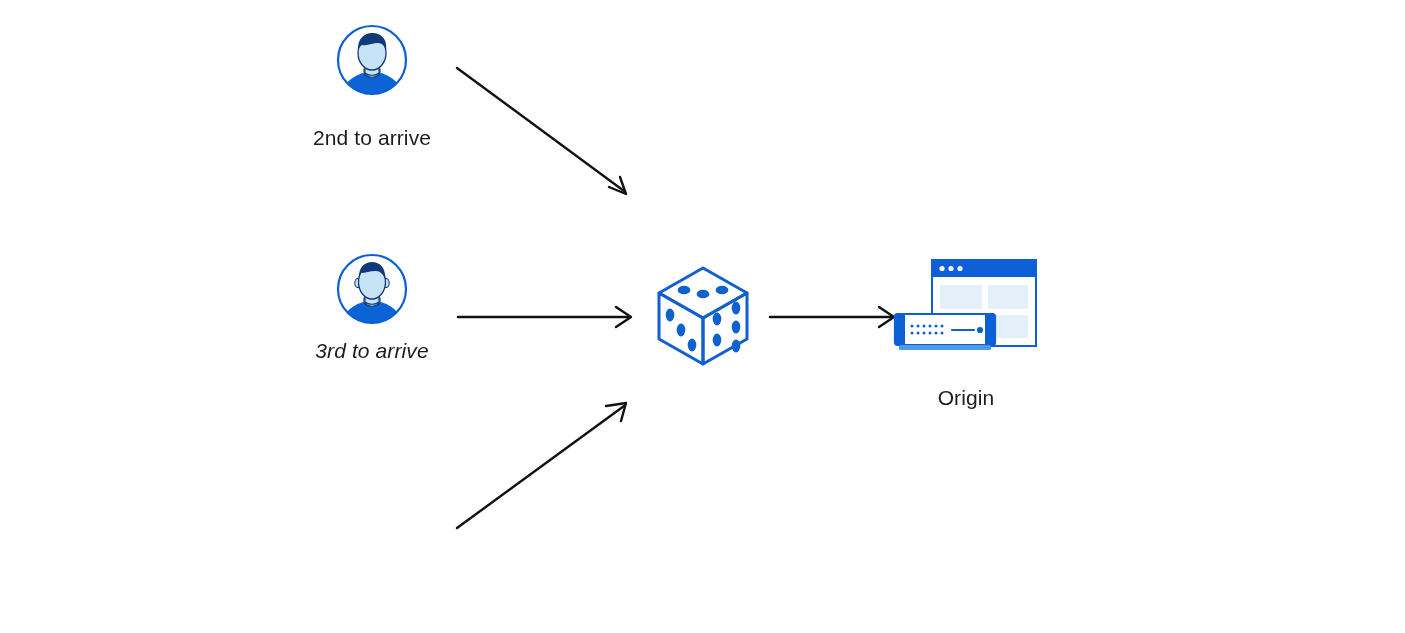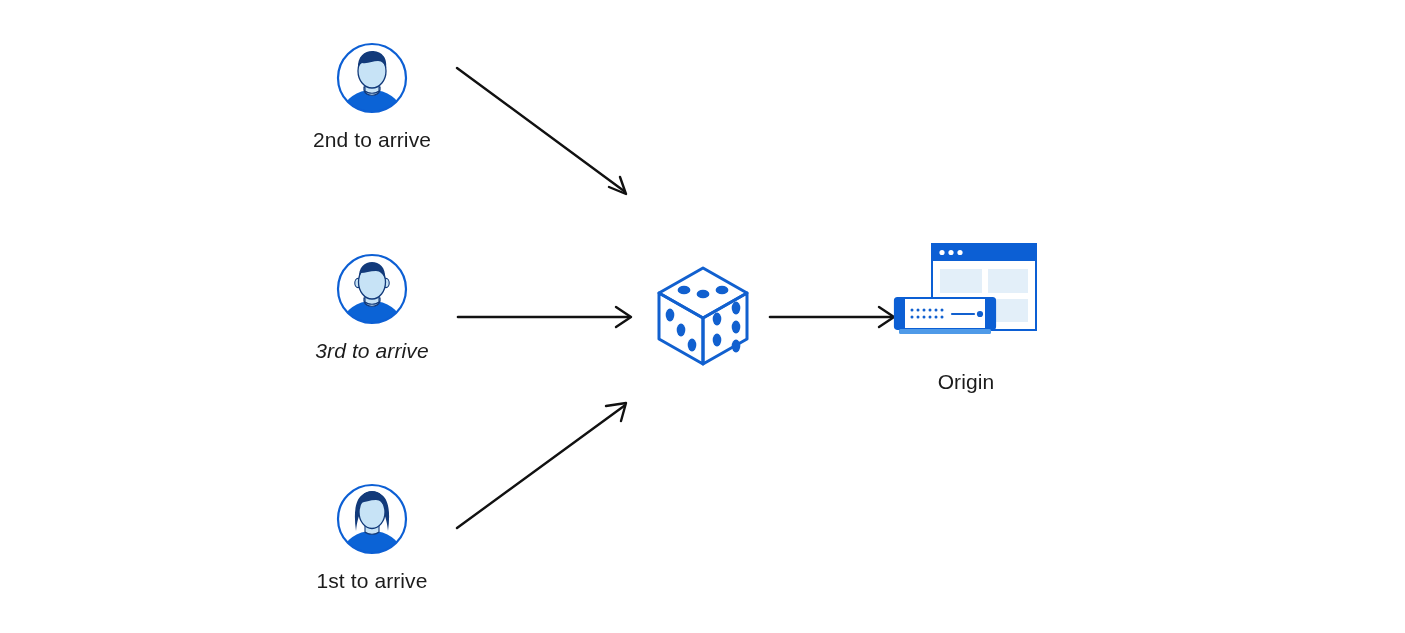--- a/index.html
+++ b/index.html
@@ -35,29 +35,29 @@
   .node-label {
     margin-top: 12px;
     font-size: 21px;
     font-weight: 400;
     letter-spacing: 0.1px;
     color: #1c1c1c;
     white-space: nowrap;
     text-align: center;
   }
   
-  #client-2nd { left: 282px; top: 40px;  width: 180px; }
+  #client-2nd { left: 282px; top: 22px;  width: 180px; gap: 16px; }
   #client-3rd { left: 282px; top: 251px; width: 180px; font-style: italic; }
   #client-1st { left: 282px; top: 481px; width: 180px; }
 
   
   #randomizer { left: 648px; top: 262px; width: 110px; }
 
   
-  #origin { left: 886px; top: 236px; width: 160px; }
+  #origin { left: 886px; top: 252px; width: 160px; }
   #origin .node-label { margin-top: 16px; }
 
   .arrow-layer {
     position: absolute;
     inset: 0;
     pointer-events: none;
   }
   .arrow-layer svg { display: block; }
 </style>
 </head>
@@ -135,43 +135,20 @@
           <ellipse cx="52" cy="32" rx="3.2" ry="4.6" fill="#c7e3f6" stroke="#123a7a" stroke-width="1.1"></ellipse>
           <ellipse cx="38" cy="31" rx="13.5" ry="17" fill="#c7e3f6" stroke="#123a7a" stroke-width="1.3"></ellipse>
           <path d="M25 28 C24 16 31 11 38 11 C45 11 52 16 51 28 C49 23 46 20 42 20 C36 20 31 22 27 22 C26 23 25.5 25 25 28 Z" fill="#123a7a"></path>
         </g>
         <circle cx="38" cy="38" r="34" fill="none" stroke="#0c5fd4" stroke-width="2.2"></circle>
       </svg>
     </span>
     <span class="node-label">3rd to arrive</span>
   </div>
 
-  <div class="node" id="client-1st">
-    <span class="node-icon">
-      <svg width="76" height="76" viewBox="0 0 76 76" xmlns="http://www.w3.org/2000/svg">
-        <defs>
-          <clipPath id="clip1st">
-              <circle cx="38" cy="38" r="34"></circle>
-            </clipPath>
-        </defs>
-        <circle cx="38" cy="38" r="34" fill="#ffffff"></circle>
-        <g clip-path="url(#clip1st)">
-          <path d="M38 50 C20 50 7 62 6 80 L70 80 C69 62 56 50 38 50 Z" fill="#0b63d6"></path>
-          <path d="M31 40 L31 51 C34 54 42 54 45 51 L45 40 Z" fill="#c7e3f6" stroke="#123a7a" stroke-width="1.1"></path>
-
-          <path d="M22 50 C20 36 20 20 28 14 C34 9 42 9 48 14 C56 20 56 36 54 50 C53 40 51 34 49 31 L27 31 C25 34 23 40 22 50 Z" fill="#123a7a"></path>
-          <ellipse cx="38" cy="31" rx="13" ry="16.5" fill="#c7e3f6" stroke="#123a7a" stroke-width="1.3"></ellipse>
-
-          <path d="M25 28 C24 15 31 10 38 10 C45 10 52 15 51 28 C49 22 46 19 42 19 C36 19 31 21 27 22 C26 23 25.5 25 25 28 Z" fill="#123a7a"></path>
-        </g>
-        <circle cx="38" cy="38" r="34" fill="none" stroke="#0c5fd4" stroke-width="2.2"></circle>
-      </svg>
-    </span>
-    <span class="node-label">1st to arrive</span>
-  </div>
 
   <div class="node" id="randomizer">
     <span class="node-icon">
       <svg width="104" height="108" viewBox="0 0 104 108" xmlns="http://www.w3.org/2000/svg">
         <g fill="none" stroke="#1160cf" stroke-width="3" stroke-linejoin="round" stroke-linecap="round">
 
           <path d="M52 6 L96 31 L52 56 L8 31 Z"></path>
           <path d="M8 31 L8 77 L52 102 L52 56 Z"></path>
           <path d="M96 31 L96 77 L52 102 L52 56 Z"></path>
         </g>

